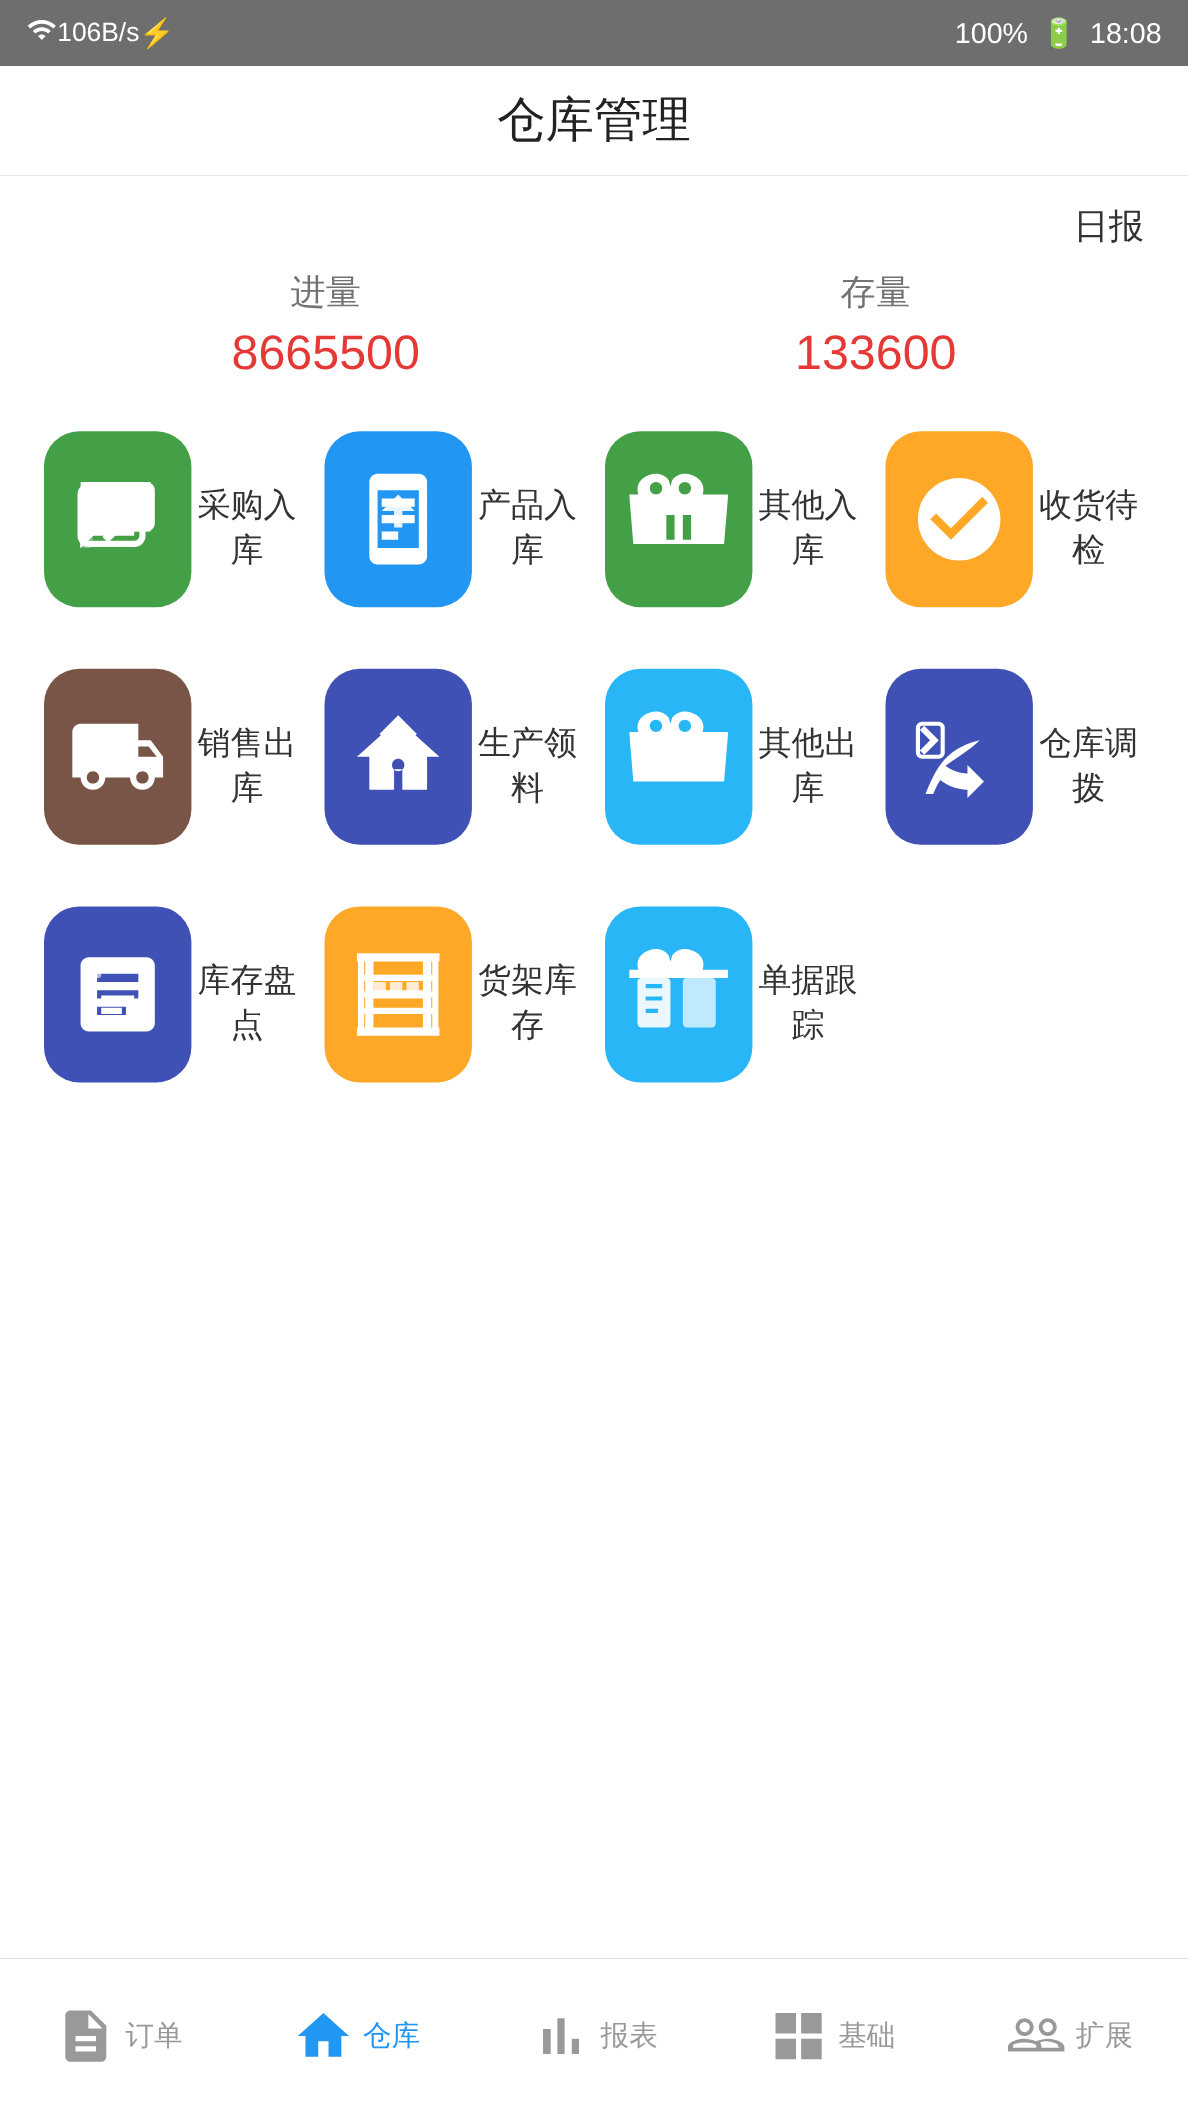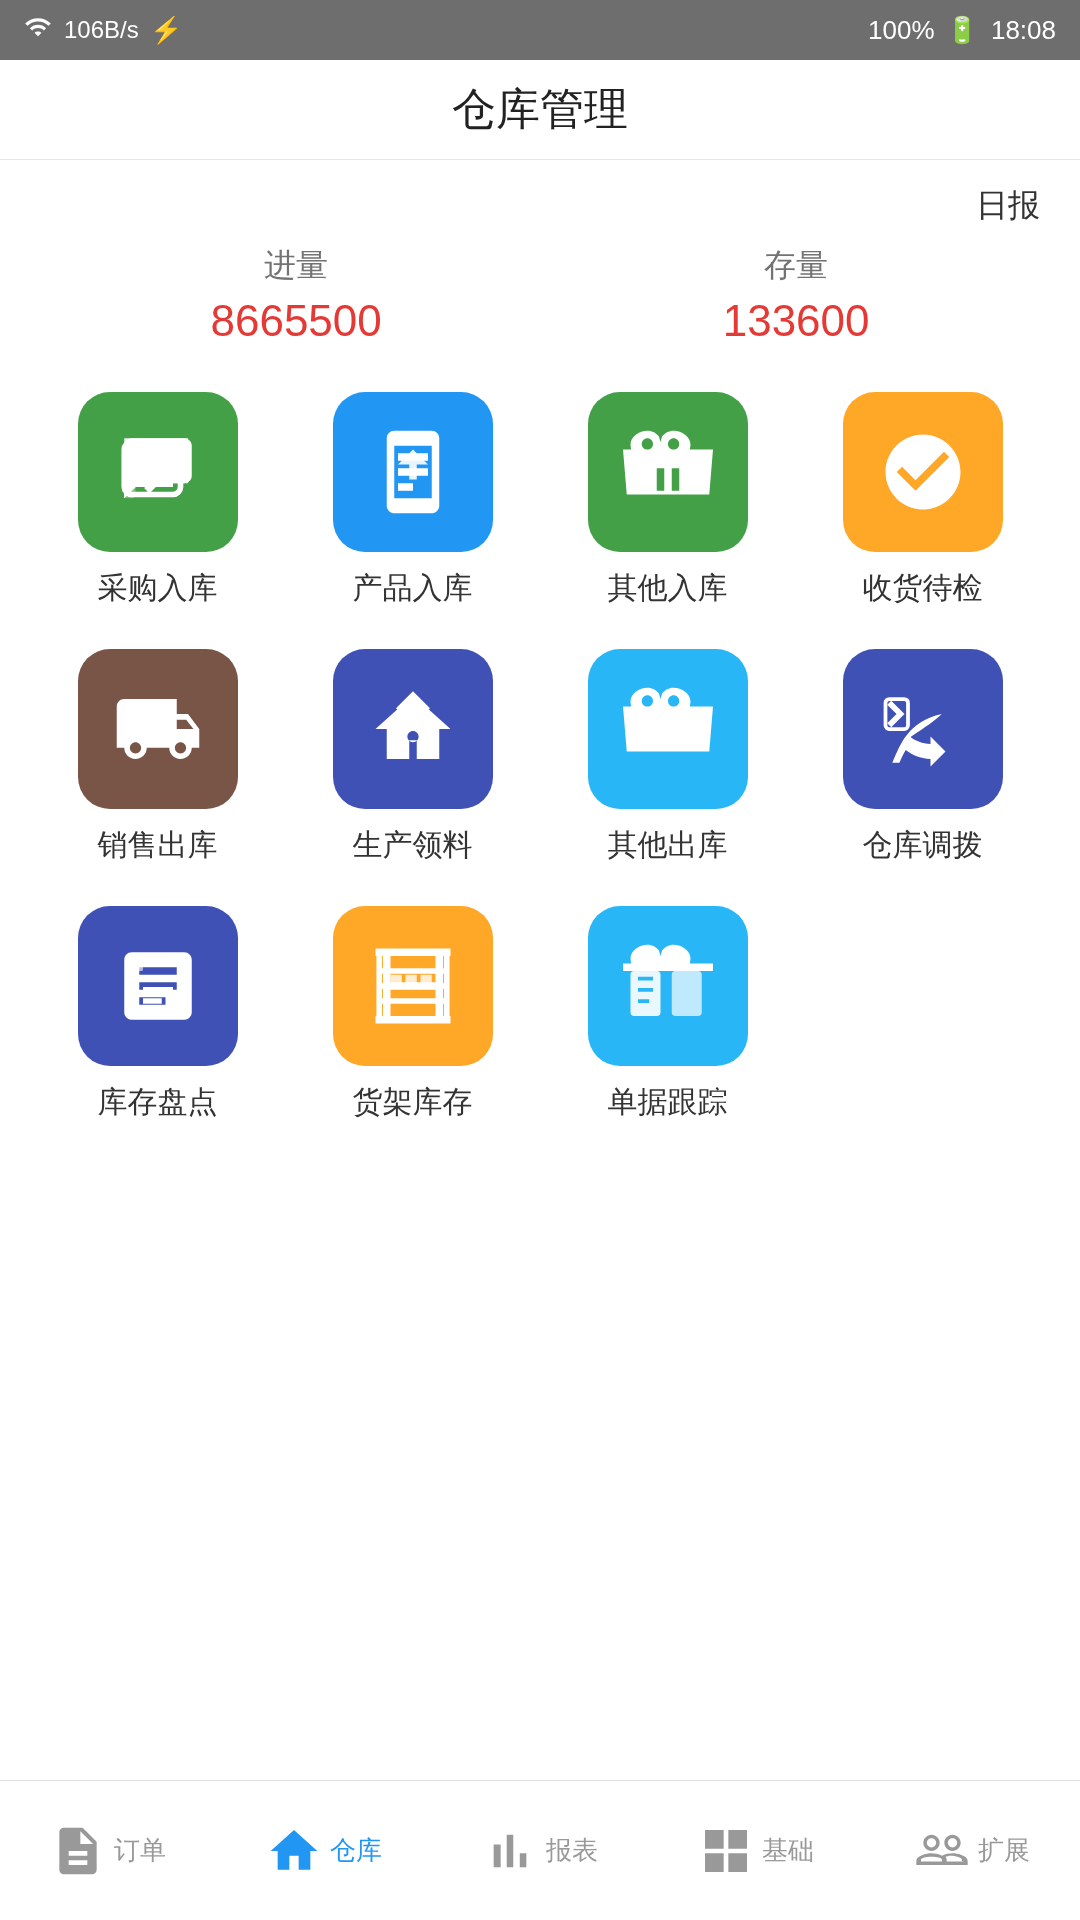--- a/index.html
+++ b/index.html
@@ -18,21 +18,21 @@
       width: 100%;
       height: 60px;
       background: #6e6e6e;
       display: flex;
       align-items: center;
       justify-content: space-between;
       padding: 0 24px;
       color: #fff;
       font-size: 26px;
     }
-    .status-left { display: flex; align-items: center; gap: 12px; }
+    .status-left { display: flex; align-items: center; }
     .status-right { display: flex; align-items: flex-end; gap: 12px; }
 
     
     .app-header {
       width: 100%;
       height: 100px;
       display: flex;
       align-items: center;
       justify-content: center;
       border-bottom: 1px solid #e5e5e5;
@@ -73,21 +73,21 @@
 
     
     .menu-grid {
       padding: 30px 40px 0 40px;
       display: grid;
       grid-template-columns: repeat(4, 1fr);
       gap: 40px 20px;
     }
     .menu-item {
       display: flex;
-      flex-direction: column;
+      flex-direction: row;
       align-items: center;
       cursor: pointer;
     }
     .menu-icon {
       width: 160px;
       height: 160px;
       border-radius: 32px;
       display: flex;
       align-items: center;
       justify-content: center;

